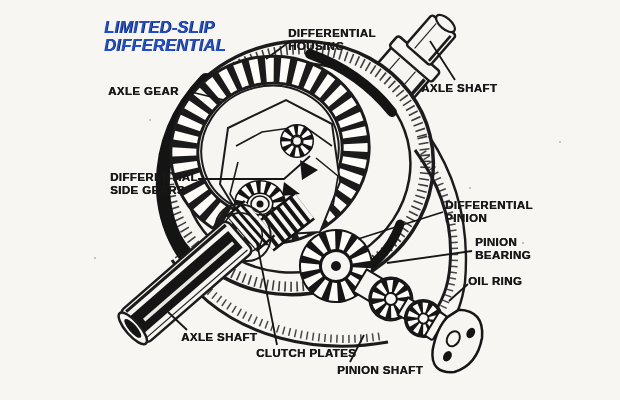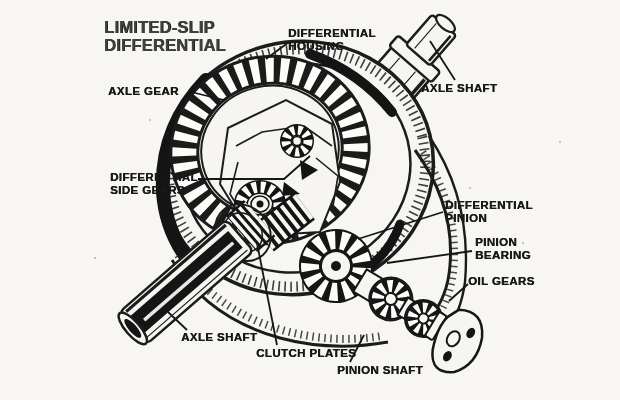--- a/index.html
+++ b/index.html
@@ -16,27 +16,28 @@
     color:#181818;
     font-weight:700;
     font-size:11.5px;
     line-height:12.5px;
     letter-spacing:.4px;
     white-space:pre-line;
     text-shadow:.4px 0 0 #181818;
   }
   .title{
     position:absolute;
-    color:#404040;
+    color:#1d4ed8;
     font-weight:700;
     font-size:16.5px;
     line-height:17.5px;
     letter-spacing:.2px;
     white-space:pre-line;
     text-shadow:.6px 0 0 #121212;
+    font-style:italic;
   }
 </style>
 </head>
 <body>
 
 <div class="stage">
 
   <svg class="art" width="620" height="400" viewBox="0 0 620 400">
 
     <rect x="0" y="0" width="620" height="400" fill="#f7f6f2"></rect>
@@ -178,21 +179,21 @@
 
   <div class="label" style="left:110px;top:171px">DIFFERENTIAL
 SIDE GEARS</div>
 
   <div class="label" style="left:445px;top:199px">DIFFERENTIAL
 PINION</div>
 
   <div class="label" style="left:475px;top:236px">PINION
 BEARING</div>
 
-  <div class="label" style="left:468px;top:275px">OIL GEARS</div>
+  <div class="label" style="left:468px;top:275px">OIL RING</div>
 
   <div class="label" style="left:181px;top:331px">AXLE SHAFT</div>
 
   <div class="label" style="left:337px;top:364px">PINION SHAFT</div>
 
   <div class="label" style="left:256px;top:347px">CLUTCH PLATES</div>
 
 </div>
 
 </body></html>

